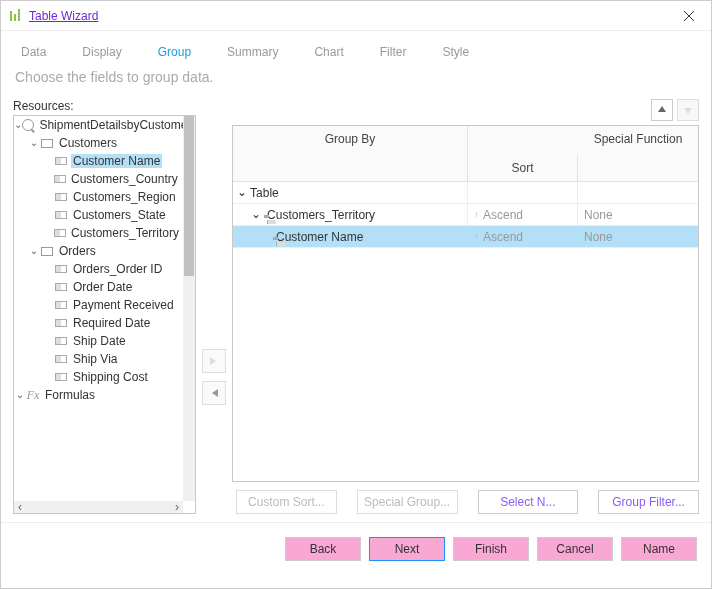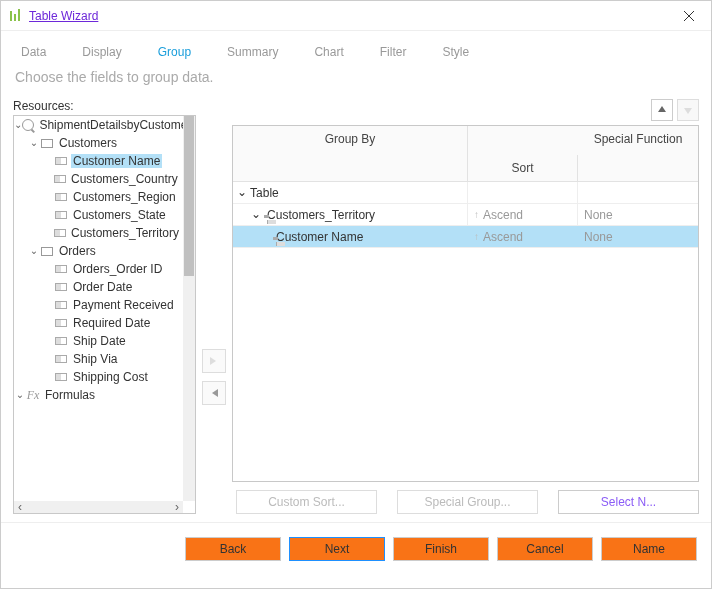--- a/index.html
+++ b/index.html
@@ -58,21 +58,21 @@
 .cell-g { flex:1; gap:3px; }
 .cell-s { width:110px; gap:4px; color:#999 !important; }
 .cell-f { width:120px; border-right:none !important; color:#999 !important; }
 .sorticon { color:#bbb; font-size:10px; }
 
 .rowactions { display:flex; gap:20px; padding:8px 0 0 4px; }
 .rabtn { flex:1; height:24px; border:1px solid #ccc; background:#fff; display:flex; align-items:center; justify-content:center; color:#8b5cf6; cursor:pointer; }
 .rabtn.disabled { color:#bbb; border-color:#ddd; }
 
 .footer { display:flex; justify-content:flex-end; gap:8px; padding: 14px; border-top:1px solid #eee; margin-top:8px;}
-.fbtn { width:96px; height:24px; border:1px solid #ccc; background:#f97316; display:flex; align-items:center; justify-content:center; color:#333; cursor:pointer; }
+.fbtn { width:76px; height:24px; border:1px solid #ccc; background:#f9a8d4; display:flex; align-items:center; justify-content:center; color:#333; cursor:pointer; }
 .fbtn.primary { border-color:#1e90ff; }
 
 .twiggle { display:inline-block; transform: translateY(-1px); }
 .hiericon { width:12px; height:10px; position:relative; }
 .hiericon::before { content:''; position:absolute; left:0; top:0; width:5px; height:3px; background:#aaa; }
 .hiericon::after { content:''; position:absolute; left:3px; top:5px; width:8px; height:4px; background:#ddd; border-left:1px solid #aaa; }
 
 </style>
 </head>
 <body>
@@ -286,20 +286,21 @@
           </div>
         <div class="cell-f">
             <span>None</span>
           </div>
       </div>
     </div>
     <div class="rowactions">
       <div class="rabtn disabled">Custom Sort...</div>
       <div class="rabtn disabled">Special Group...</div>
       <div class="rabtn">Select N...</div>
+      <div class="rabtn">Group Filter...</div>
     </div>
   </div>
 </div>
 
 <div class="footer">
   <div class="fbtn">Back</div>
   <div class="fbtn primary">Next</div>
   <div class="fbtn">Finish</div>
   <div class="fbtn">Cancel</div>
   <div class="fbtn">Name</div>

